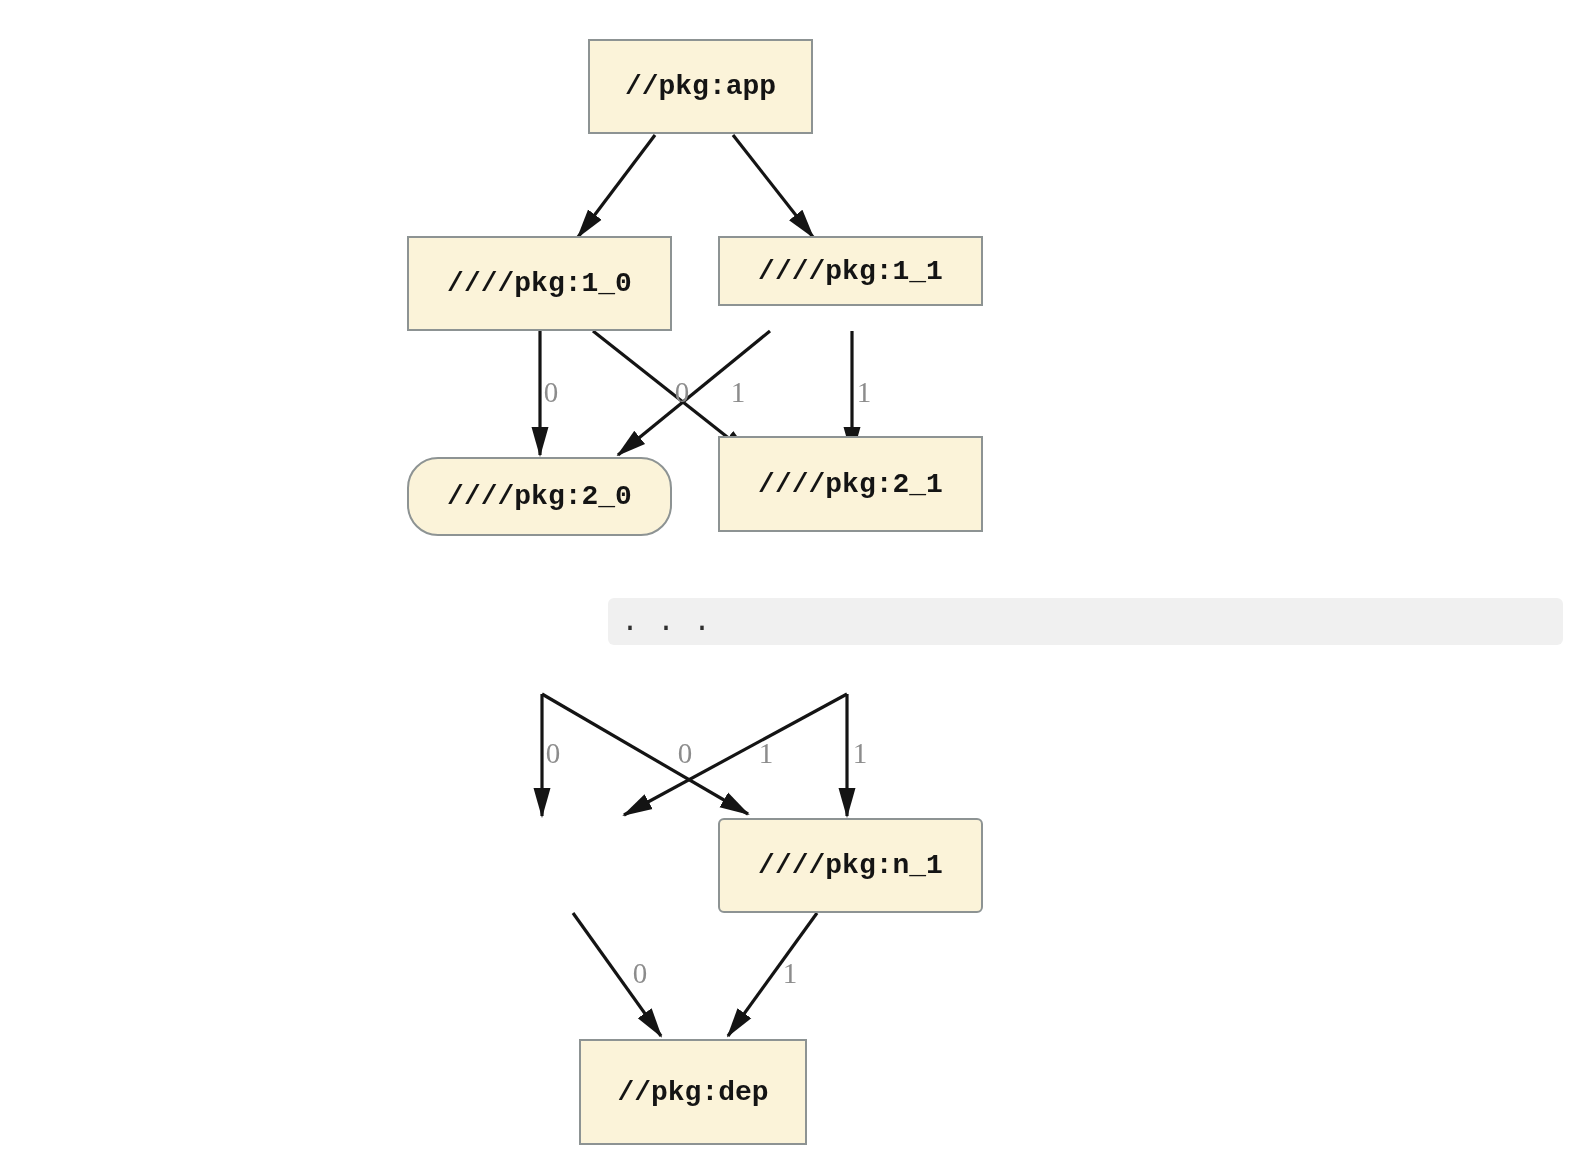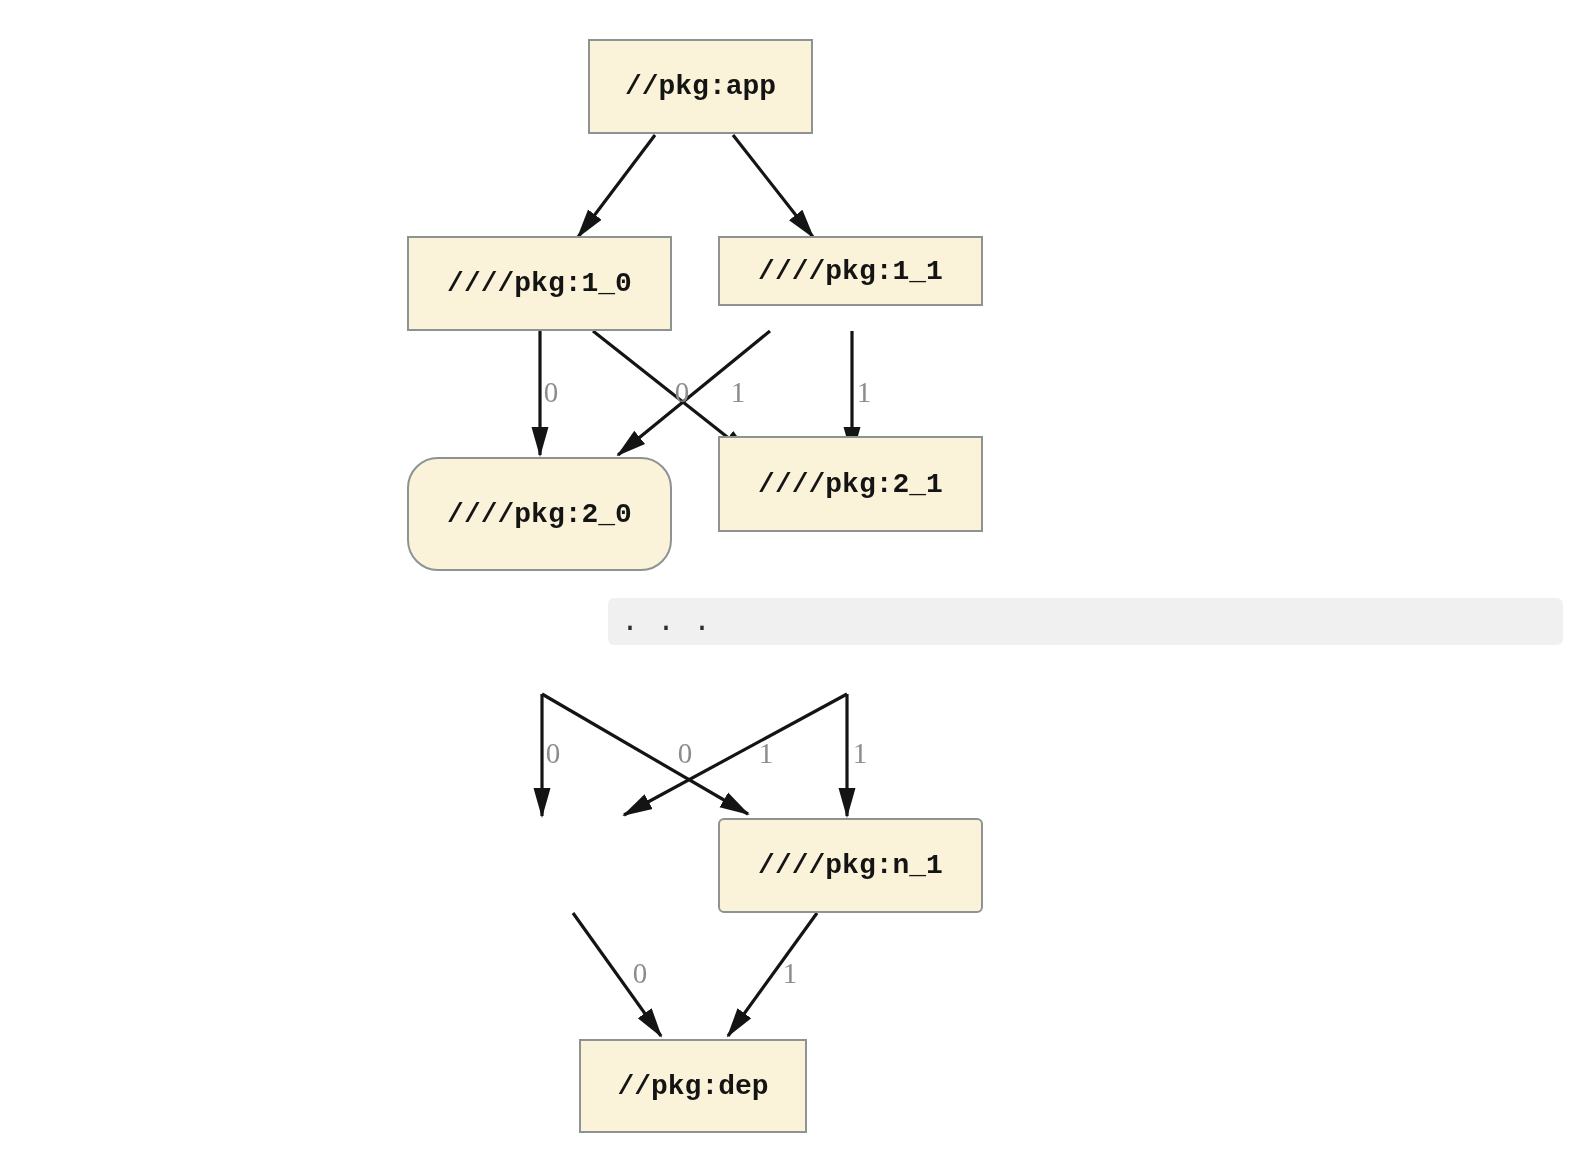--- a/index.html
+++ b/index.html
@@ -108,25 +108,25 @@
     <span class="edge-label" style="left: 790px; top: 973px;">1</span>
     <div class="node" style="left: 588px; top: 39px; width: 225px; height: 95px;">
       <span class="node-label">//pkg:app</span>
     </div>
     <div class="node" style="left: 407px; top: 236px; width: 265px; height: 95px;">
       <span class="node-label">////pkg:1_0</span>
     </div>
     <div class="node" style="left: 718px; top: 236px; width: 265px; height: 70px;">
       <span class="node-label">////pkg:1_1</span>
     </div>
-    <div class="node" style="left: 407px; top: 457px; width: 265px; height: 114px; border-radius: 31px;">
+    <div class="node" style="left: 407px; top: 457px; width: 265px; height: 79px; border-radius: 31px;">
       <span class="node-label">////pkg:2_0</span>
     </div>
     <div class="node" style="left: 718px; top: 436px; width: 265px; height: 96px;">
       <span class="node-label">////pkg:2_1</span>
     </div>
     <div class="node" style="left: 718px; top: 818px; width: 265px; height: 95px; border-radius: 6px;">
       <span class="node-label">////pkg:n_1</span>
     </div>
-    <div class="node" style="left: 579px; top: 1039px; width: 228px; height: 94px;">
+    <div class="node" style="left: 579px; top: 1039px; width: 228px; height: 106px;">
       <span class="node-label">//pkg:dep</span>
     </div>
   </div>
 
 </body></html>

